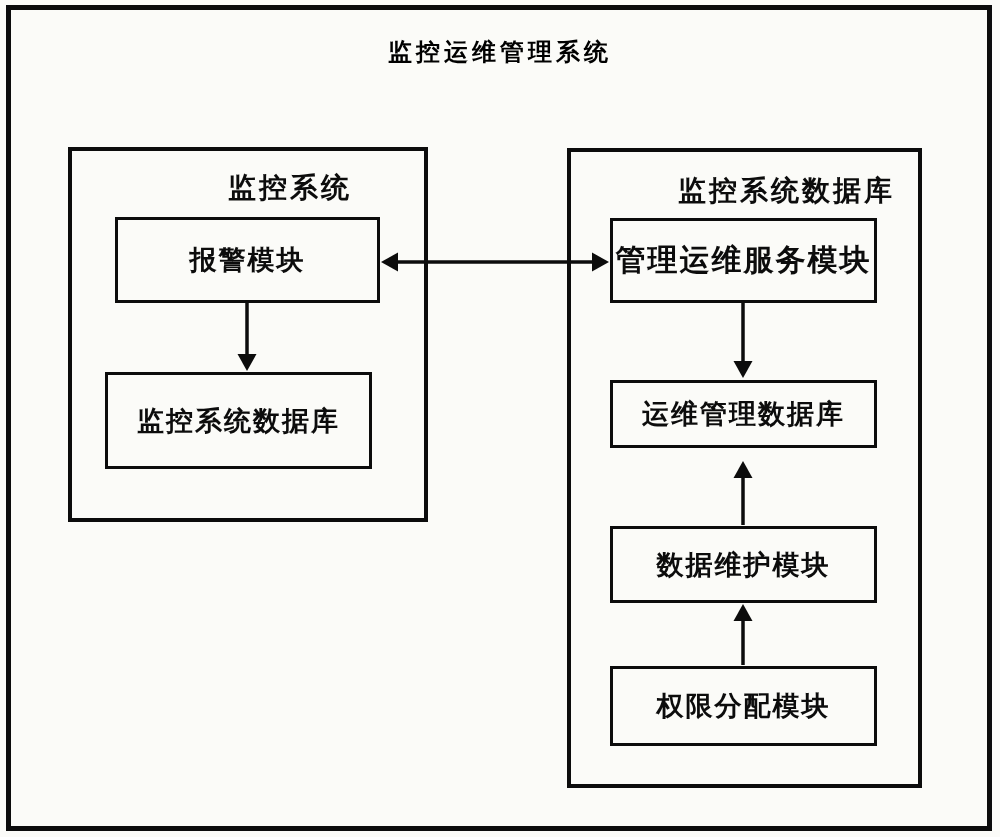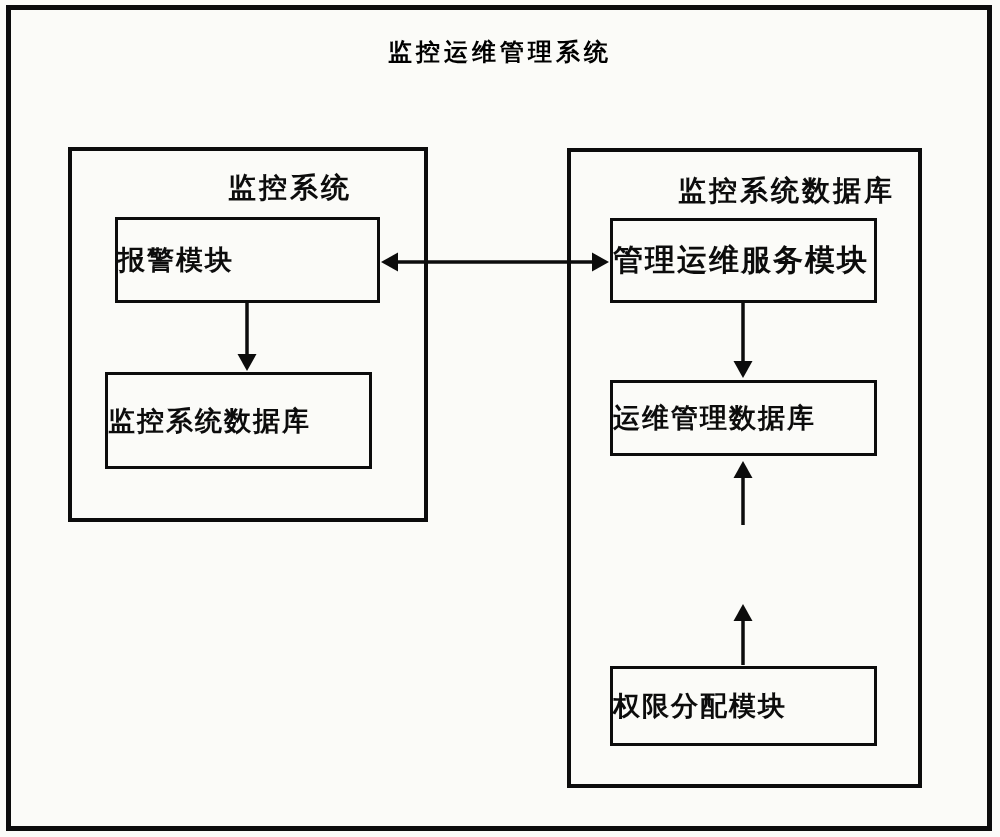--- a/index.html
+++ b/index.html
@@ -54,31 +54,32 @@
   }
   .group-monitoring .group-title { top: 18px; }
   .group-ops .group-title { top: 20px; }
 
   .module-box {
     position: absolute;
     border: 3px solid #0c0c0c;
     background: #fbfbf8;
     display: flex;
     align-items: center;
+    justify-content: center;
     font-size: 27px;
     font-weight: bold;
     letter-spacing: 2px;
     color: #0c0c0c;
     text-align: center;
   }
 
   .mod-alarm      { left: 115px; top: 217px; width: 265px; height: 86px; }
   .mod-mon-db     { left: 105px; top: 372px; width: 267px; height: 97px; }
   .mod-service    { left: 610px; top: 218px; width: 267px; height: 85px; font-size: 30px; }
-  .mod-ops-db     { left: 610px; top: 380px; width: 267px; height: 76px; }
+  .mod-ops-db     { left: 610px; top: 380px; width: 267px; height: 68px; }
   .mod-data-maint { left: 610px; top: 526px; width: 267px; height: 77px; }
   .mod-perm       { left: 610px; top: 666px; width: 267px; height: 80px; }
 
   .arrow-layer {
     position: absolute;
     left: 0; top: 0;
     width: 1000px; height: 837px;
     pointer-events: none;
   }
   .arrow-layer line { stroke: #0c0c0c; stroke-width: 3.5; }
@@ -110,20 +111,23 @@
   </div>
 
   <div class="module-box mod-service">
     <span>管理运维服务模块</span>
   </div>
 
   <div class="module-box mod-ops-db">
     <span>运维管理数据库</span>
   </div>
 
+  <div class="module-box mod-data-maint">
+    <span>数据维护模块</span>
+  </div>
 
   <div class="module-box mod-perm">
     <span>权限分配模块</span>
   </div>
 
   <svg class="arrow-layer" viewBox="0 0 1000 837" xmlns="http://www.w3.org/2000/svg">
 
     <g>
       <line x1="396" y1="262" x2="594" y2="262"></line>
       <polygon points="381,262 398,252.5 398,271.5"></polygon>

